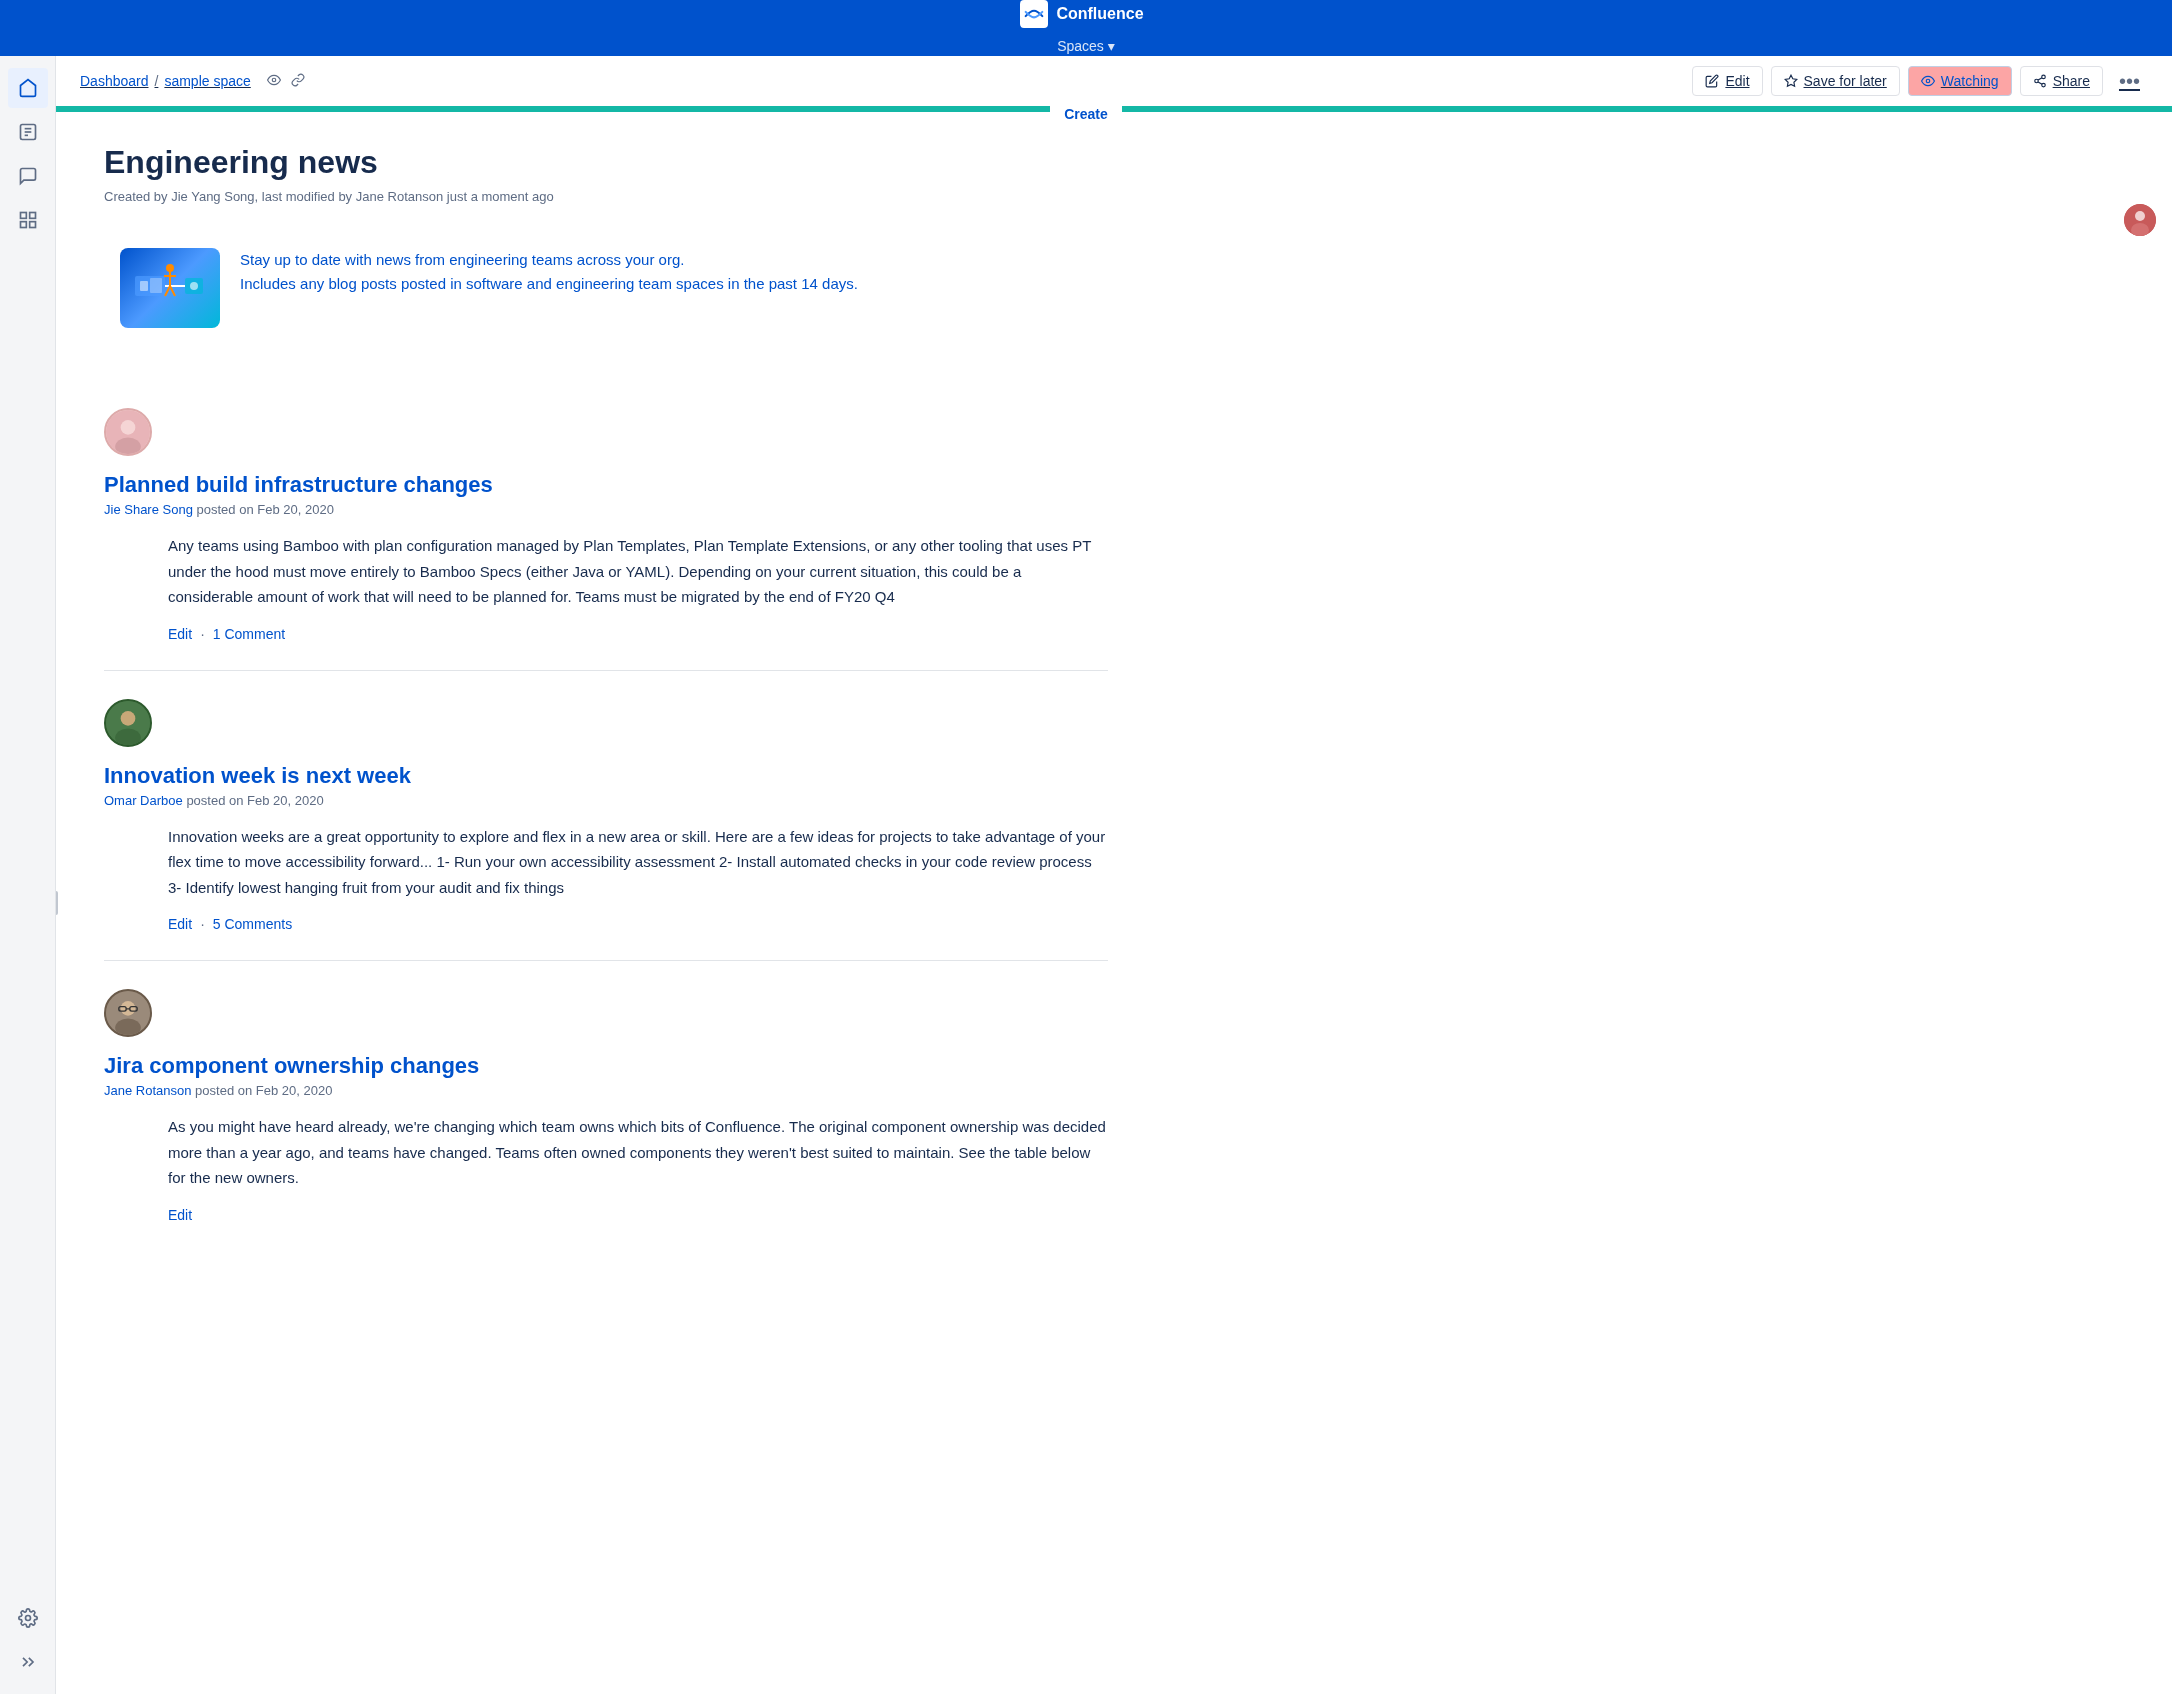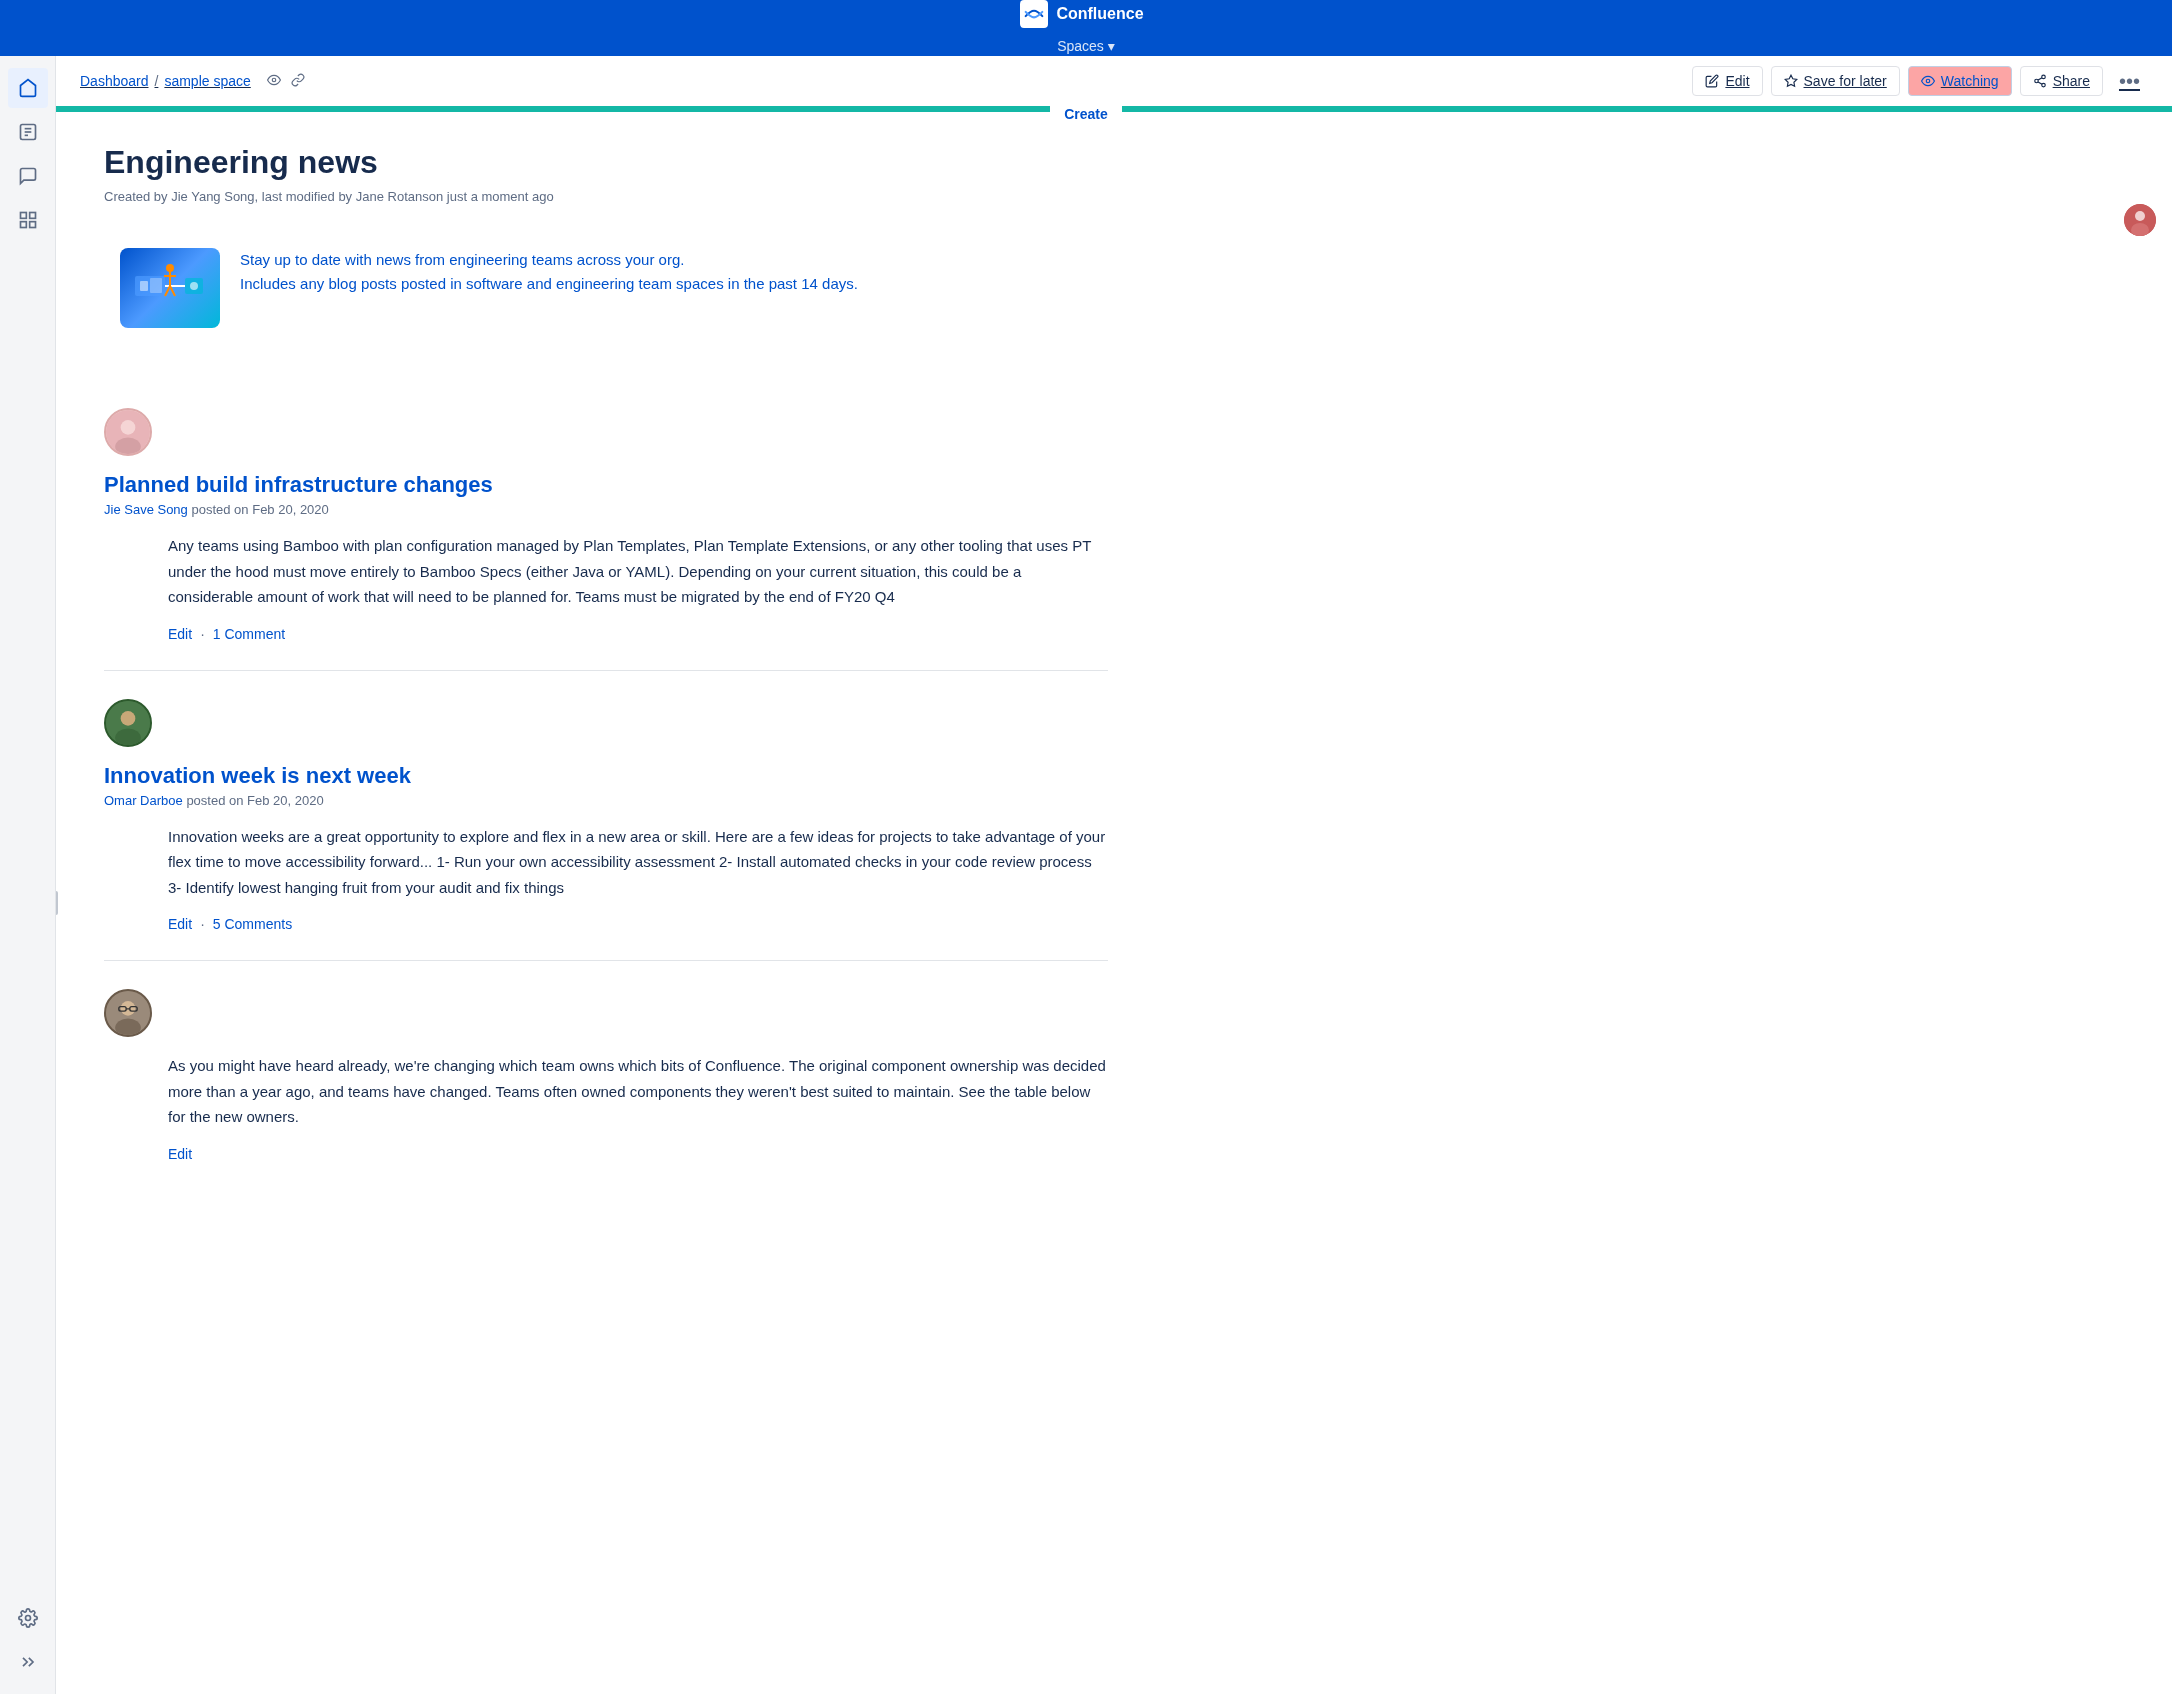--- a/index.html
+++ b/index.html
@@ -515,21 +515,21 @@
         <div class="post-avatar avatar-jie">
           <svg width="48" height="48" viewBox="0 0 48 48">
             <circle cx="24" cy="24" r="24" fill="#e8b4b8"></circle>
             <circle cx="24" cy="19" r="8" fill="#f5d5d5"></circle>
             <ellipse cx="24" cy="40" rx="14" ry="10" fill="#d4a0a4"></ellipse>
           </svg>
         </div>
         <div>
           <div class="post-title">Planned build infrastructure changes</div>
           <div class="post-author-line">
-            <a class="post-author-link">Jie Save Song</a>
+            <a class="post-author-link">Jie Share Song</a>
             <span> posted on </span>
             <span>Feb 20, 2020</span>
           </div>
         </div>
       </div>
       <div class="post-body">Any teams using Bamboo with plan configuration managed by Plan Templates, Plan Template Extensions, or any other tooling that uses PT under the hood must move entirely to Bamboo Specs (either Java or YAML). Depending on your current situation, this could be a considerable amount of work that will need to be planned for. Teams must be migrated by the end of FY20 Q4</div>
       <div class="post-actions">
         <a class="post-action-link">Edit</a>
         <span class="post-action-sep">·</span>
         <a class="post-action-link">1 Comment</a>
@@ -568,20 +568,28 @@
           <svg width="48" height="48" viewBox="0 0 48 48">
             <circle cx="24" cy="24" r="24" fill="#9a8a7a"></circle>
             <circle cx="24" cy="19" r="8" fill="#d4b896"></circle>
             <ellipse cx="24" cy="40" rx="14" ry="10" fill="#7a6a5a"></ellipse>
 
             <rect x="14" y="17" width="8" height="5" rx="2" fill="none" stroke="#333" stroke-width="1.5"></rect>
             <rect x="26" y="17" width="8" height="5" rx="2" fill="none" stroke="#333" stroke-width="1.5"></rect>
             <line x1="22" y1="19.5" x2="26" y2="19.5" stroke="#333" stroke-width="1.5"></line>
           </svg>
         </div>
+        <div>
+          <div class="post-title">Jira component ownership changes</div>
+          <div class="post-author-line">
+            <a class="post-author-link">Jane Rotanson</a>
+            <span> posted on </span>
+            <span>Feb 20, 2020</span>
+          </div>
+        </div>
       </div>
       <div class="post-body">As you might have heard already, we're changing which team owns which bits of Confluence.  The original component ownership was decided more than a year ago, and teams have changed. Teams often owned components they weren't best suited to maintain. See the table below for the new owners.</div>
       <div class="post-actions">
         <a class="post-action-link">Edit</a>
       </div>
     </div>
 
   </div>
 </main>
 

